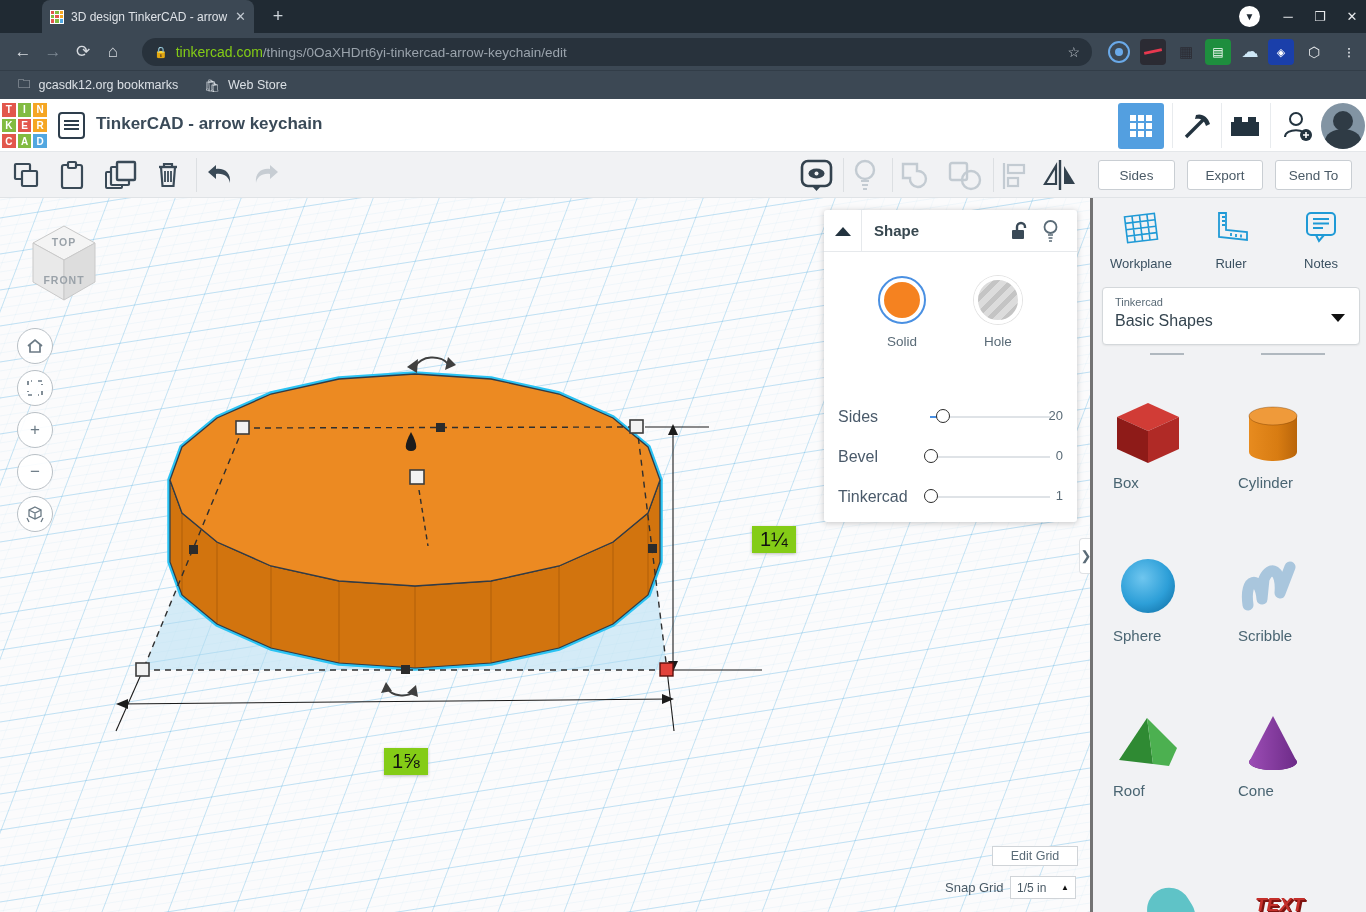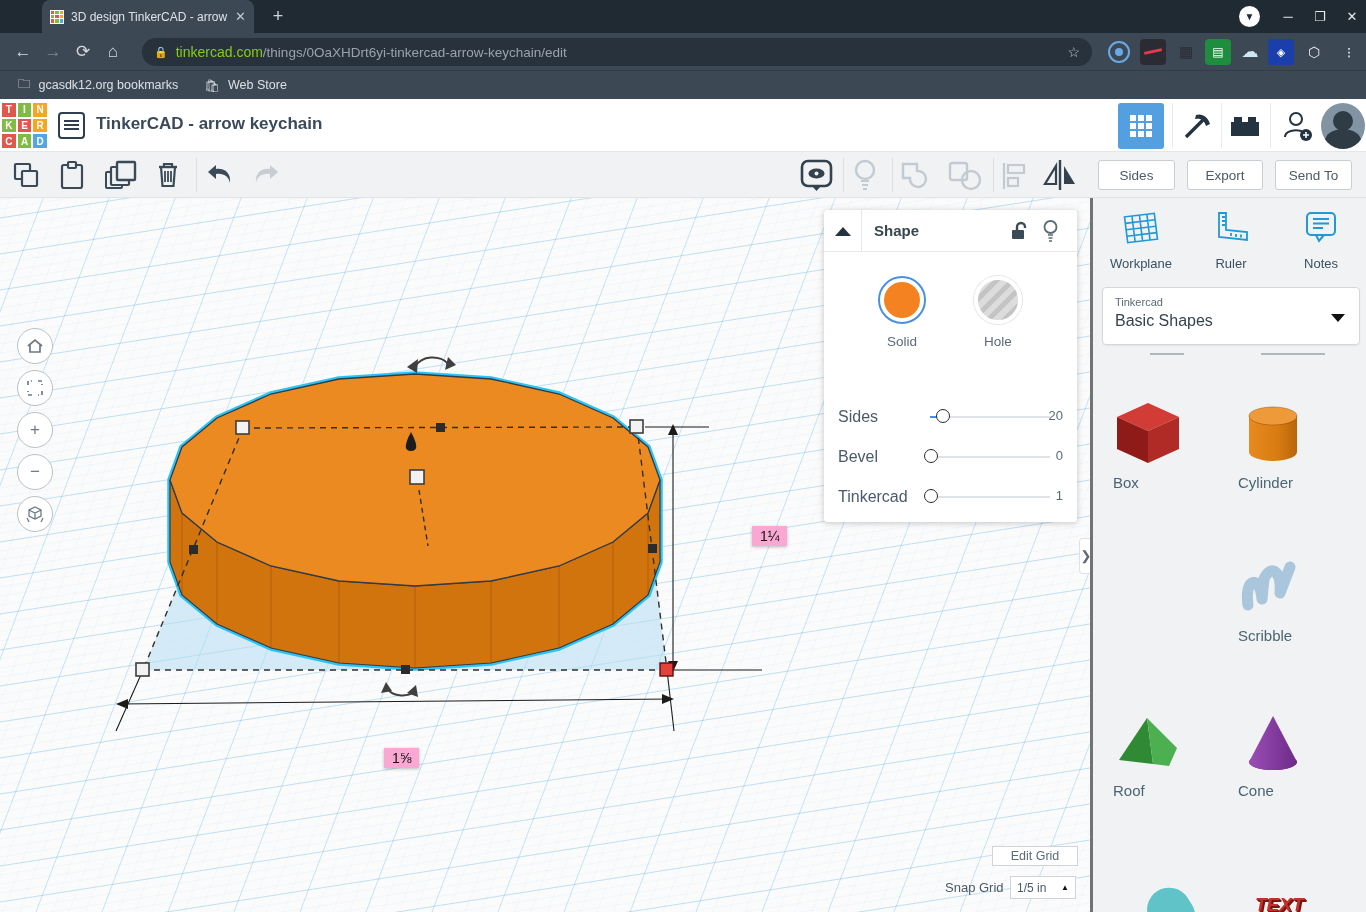--- a/index.html
+++ b/index.html
@@ -45,21 +45,21 @@
   #avatar{left:1321px;top:103px;width:44px;height:46px;background:#8294a3;overflow:hidden;}
   #avatar .hd{position:absolute;left:12px;top:8px;width:20px;height:20px;border-radius:50%;background:#2f3b45;}
   #avatar .sh{position:absolute;left:4px;top:26px;width:36px;height:24px;border-radius:50% 50% 0 0;background:#2f3b45;}
   
   #edit-toolbar{left:0;top:152px;width:1366px;height:46px;background:#f1f2f4;border-bottom:1px solid #e0e3e6;}
   .tb-div{top:158px;width:1px;height:34px;background:#dcdfe2;}
   .btn3{top:160px;height:30px;background:#fff;border:1px solid #c9ced3;border-radius:3px;font-size:13.5px;color:#4a5a66;display:flex;align-items:center;justify-content:center;}
   
   #canvas{left:0;top:198px;width:1090px;height:714px;background:#fbfbfc;overflow:hidden;}
   #scene{position:absolute;left:0;top:0;}
-  .dim-label{position:absolute;background:#f9a8d4;padding:2px 8px;font-size:14px;color:#111;box-shadow:0 1px 3px rgba(0,0,0,.25);}
+  .dim-label{position:absolute;background:#84cc16;padding:2px 8px;font-size:20px;color:#111;box-shadow:0 1px 3px rgba(0,0,0,.25);}
   .circ-btn{position:absolute;left:17px;width:36px;height:36px;border-radius:50%;border:1px solid #b9c0c6;background:rgba(255,255,255,.92);color:#6b7a85;display:flex;align-items:center;justify-content:center;font-size:17px;}
   #viewcube-wrap{position:absolute;left:28px;top:24px;width:72px;height:82px;}
   #vc-top-label{position:absolute;left:0;top:14px;width:72px;text-align:center;font-size:10.5px;font-weight:bold;letter-spacing:1px;color:#9aa2a9;}
   #vc-front-label{position:absolute;left:0;top:52px;width:72px;text-align:center;font-size:10.5px;font-weight:bold;letter-spacing:1px;color:#9aa2a9;}
   #editgrid-btn{position:absolute;left:992px;top:648px;width:86px;height:20px;background:#fff;border:1px solid #d0d4d8;font-size:12.5px;color:#5a6b77;text-align:center;line-height:18px;}
   #snapgrid-label{position:absolute;left:945px;top:682px;font-size:13px;color:#4a5a66;}
   #snapgrid-select{position:absolute;left:1010px;top:678px;width:66px;height:23px;background:#fff;border:1px solid #d0d4d8;font-size:12px;color:#4a5a66;display:flex;align-items:center;justify-content:space-between;padding:0 6px;}
   #collapse-handle{position:absolute;left:1079px;top:340px;width:13px;height:36px;background:#fff;border:1px solid #dfe2e5;border-right:none;border-radius:4px 0 0 4px;color:#5a6b77;font-size:13px;line-height:34px;text-align:center;}
   
   #shape-panel{left:824px;top:210px;width:253px;height:312px;background:#fff;border-radius:3px;box-shadow:0 1px 6px rgba(0,0,0,.22);}
@@ -677,20 +677,29 @@
       </g>
 
       <g fill="#f2f2f2" stroke="#3c3c3c" stroke-width="1.6">
         <rect x="236" y="223" width="13" height="13"></rect>
         <rect x="630" y="222" width="13" height="13"></rect>
         <rect x="136" y="465" width="13" height="13"></rect>
       </g>
       <rect x="660" y="465" width="13" height="13" fill="#e2423b" stroke="#5c0f0c" stroke-width="1.4"></rect>
     </svg>
 
+    <div id="viewcube-wrap">
+      <svg width="72" height="82" viewBox="0 0 72 82">
+        <polygon points="5,21 36,4 67,21 36,38" fill="#f4f4f4" stroke="#c9c9c9"></polygon>
+        <polygon points="5,21 5,60 36,78 36,38" fill="#e9e9e9" stroke="#c9c9c9"></polygon>
+        <polygon points="67,21 67,60 36,78 36,38" fill="#dddddd" stroke="#c9c9c9"></polygon>
+      </svg>
+      <span id="vc-top-label">TOP</span>
+      <span id="vc-front-label">FRONT</span>
+    </div>
 
     <div class="circ-btn" style="top:130px">
       <svg width="18" height="16" viewBox="0 0 18 16">
           <path d="M2 8 L9 2 L16 8 M4 7 v7 h10 v-7" fill="none" stroke="#6b7a85" stroke-width="1.7"></path>
         </svg>
     </div>
     <div class="circ-btn" style="top:172px">
       <svg width="16" height="16" viewBox="0 0 16 16">
           <path d="M1 5 V1 H5 M11 1 H15 V5 M15 11 V15 H11 M5 15 H1 V11" fill="none" stroke="#6b7a85" stroke-width="1.7" stroke-dasharray="4 3"></path>
         </svg>
@@ -820,20 +829,33 @@
               <stop offset="0" stop-color="#e78b1f"></stop>
               <stop offset="0.6" stop-color="#d87c12"></stop>
               <stop offset="1" stop-color="#b9650a"></stop>
             </linearGradient>
           </defs>
         <path d="M11 16 L11 52 A24 9 0 0 0 59 52 L59 16" fill="url(#cg)"></path>
         <ellipse cx="35" cy="16" rx="24" ry="9" fill="#ef9a3a" stroke="rgba(120,60,0,.4)" stroke-width="1"></ellipse>
       </svg>
       <div class="lbl">Cylinder</div>
     </div>
+    <div class="shape-tile" style="left:20px;top:355px">
+      <svg width="70" height="66" viewBox="0 0 70 66">
+        <defs>
+            <radialGradient id="sg" cx="0.4" cy="0.35" r="0.8">
+              <stop offset="0" stop-color="#6fc6ef"></stop>
+              <stop offset="0.6" stop-color="#2d9fd8"></stop>
+              <stop offset="1" stop-color="#1272a8"></stop>
+            </radialGradient>
+          </defs>
+        <circle cx="35" cy="33" r="27" fill="url(#sg)"></circle>
+      </svg>
+      <div class="lbl">Sphere</div>
+    </div>
     <div class="shape-tile" style="left:145px;top:355px">
       <svg width="70" height="66" viewBox="0 0 70 66">
         <path d="M10 52 C6 24 22 22 24 46 L26 26 C32 12 44 16 42 40 L52 14" fill="none" stroke="#a9c6dd" stroke-width="11" stroke-linecap="round" stroke-linejoin="round"></path>
       </svg>
       <div class="lbl">Scribble</div>
     </div>
     <div class="shape-tile" style="left:20px;top:510px">
       <svg width="70" height="66" viewBox="0 0 70 66">
         <polygon points="6,52 34,10 40,56" fill="#2f8a33"></polygon>
         <polygon points="34,10 64,40 56,58 40,56" fill="#4cb050"></polygon>

